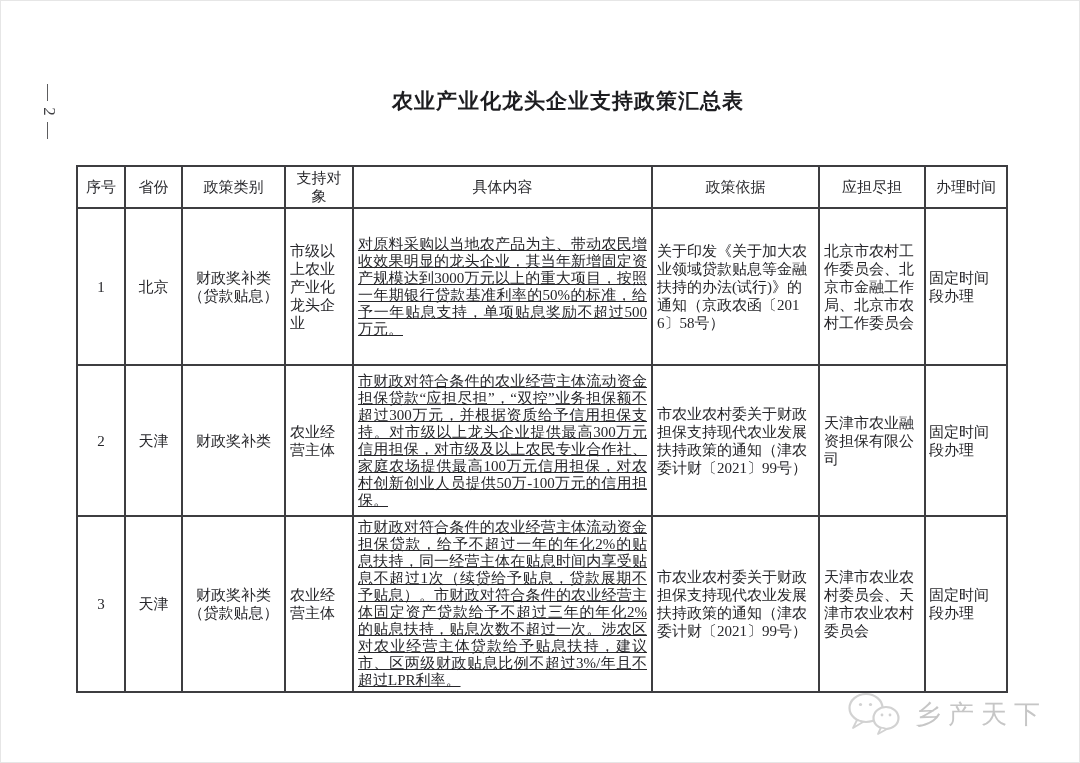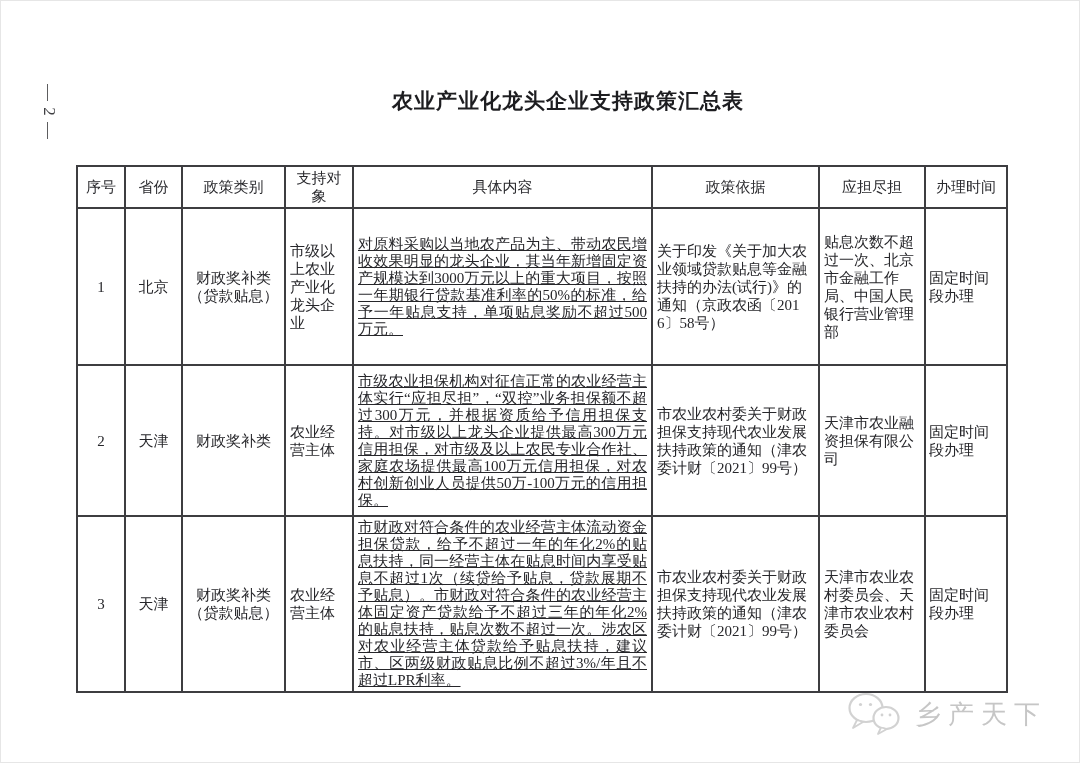--- a/index.html
+++ b/index.html
@@ -126,29 +126,29 @@
     </tr>
   </thead>
   <tbody>
     <tr class="row-1">
       <td class="c-seq">1</td>
       <td class="c-province">北京</td>
       <td class="c-category">财政奖补类（贷款贴息）</td>
       <td class="c-target">市级以上农业产业化龙头企业</td>
       <td class="c-content">对原料采购以当地农产品为主、带动农民增收效果明显的龙头企业，其当年新增固定资产规模达到3000万元以上的重大项目，按照一年期银行贷款基准利率的50%的标准，给予一年贴息支持，单项贴息奖励不超过500万元。</td>
       <td class="c-basis">关于印发《关于加大农业领域贷款贴息等金融扶持的办法(试行)》的通知（京政农函〔2016〕58号）</td>
-      <td class="c-department">贴息次数不超过一次、北京市金融工作局、中国人民银行营业管理部</td>
+      <td class="c-department">北京市农村工作委员会、北京市金融工作局、北京市农村工作委员会</td>
       <td class="c-time">固定时间段办理</td>
     </tr>
     <tr class="row-2">
       <td class="c-seq">2</td>
       <td class="c-province">天津</td>
       <td class="c-category">财政奖补类</td>
       <td class="c-target">农业经营主体</td>
-      <td class="c-content">市级农业担保机构对征信正常的农业经营主体实行“应担尽担”，“双控”业务担保额不超过300万元，并根据资质给予信用担保支持。对市级以上龙头企业提供最高300万元信用担保，对市级及以上农民专业合作社、家庭农场提供最高100万元信用担保，对农村创新创业人员提供50万-100万元的信用担保。</td>
+      <td class="c-content">市财政对符合条件的农业经营主体流动资金担保贷款“应担尽担”，“双控”业务担保额不超过300万元，并根据资质给予信用担保支持。对市级以上龙头企业提供最高300万元信用担保，对市级及以上农民专业合作社、家庭农场提供最高100万元信用担保，对农村创新创业人员提供50万-100万元的信用担保。</td>
       <td class="c-basis">市农业农村委关于财政担保支持现代农业发展扶持政策的通知（津农委计财〔2021〕99号）</td>
       <td class="c-department">天津市农业融资担保有限公司</td>
       <td class="c-time">固定时间段办理</td>
     </tr>
     <tr class="row-3">
       <td class="c-seq">3</td>
       <td class="c-province">天津</td>
       <td class="c-category">财政奖补类（贷款贴息）</td>
       <td class="c-target">农业经营主体</td>
       <td class="c-content">市财政对符合条件的农业经营主体流动资金担保贷款，给予不超过一年的年化2%的贴息扶持，同一经营主体在贴息时间内享受贴息不超过1次（续贷给予贴息，贷款展期不予贴息）。市财政对符合条件的农业经营主体固定资产贷款给予不超过三年的年化2%的贴息扶持，贴息次数不超过一次。涉农区对农业经营主体贷款给予贴息扶持，建议市、区两级财政贴息比例不超过3%/年且不超过LPR利率。</td>

